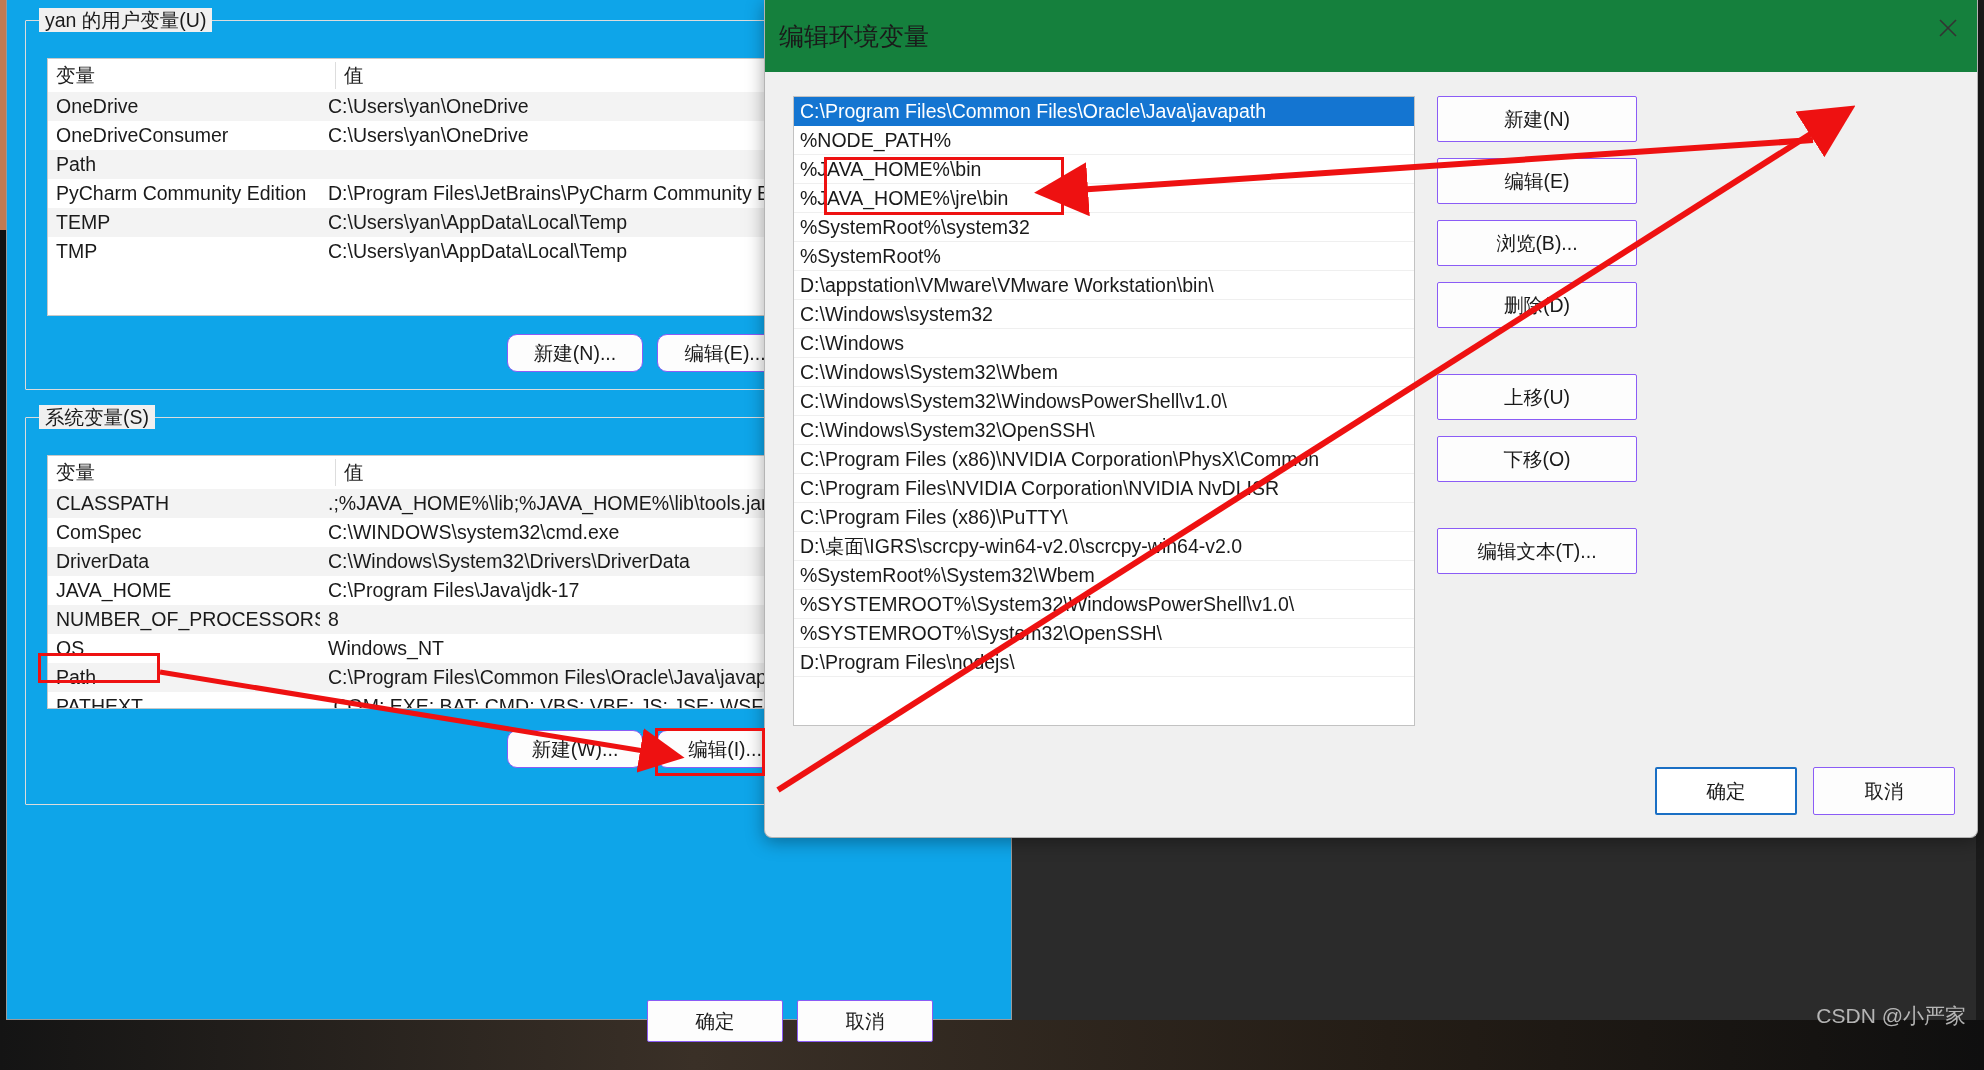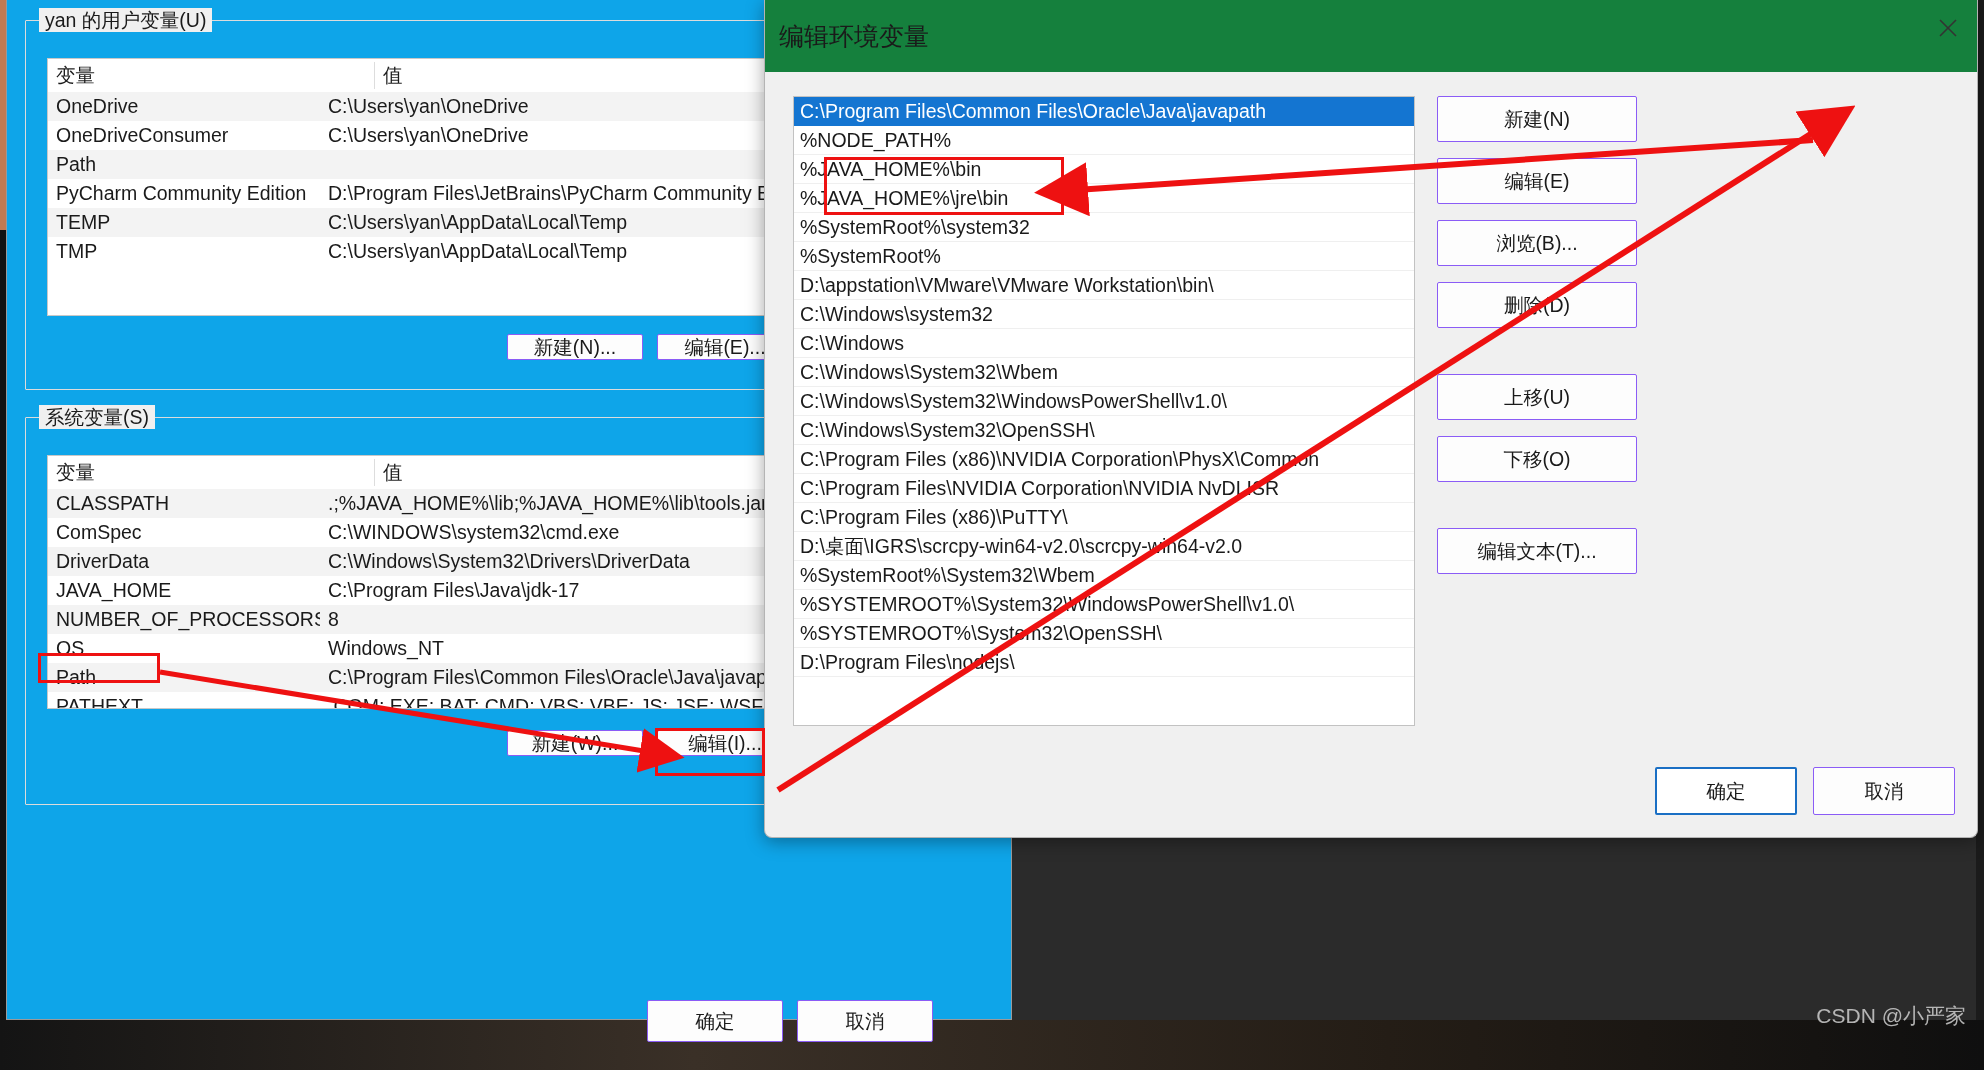--- a/index.html
+++ b/index.html
@@ -114,21 +114,21 @@
     border-bottom: 1px solid #ffffff;
     background: #ffffff;
   }
   .lb-header .col {
     font-size: 19.5px;
     color: #1a1a1a;
     padding-left: 8px;
     box-sizing: border-box;
     white-space: nowrap;
   }
-  .lb-header .col-var { width: 327px; border-right: 1px solid #dddddd; }
+  .lb-header .col-var { width: 288px; border-right: 1px solid #dddddd; }
   .lb-header .col-val { flex: 1; }
 
   .lb-row {
     display: flex;
     height: 29px;
     align-items: center;
     white-space: nowrap;
   }
   .lb-row.alt { background: #f3f3f3; }
   .lb-row .cell {
@@ -150,21 +150,21 @@
     font-size: 19.5px;
     color: #1a1a1a;
     font-family: "Liberation Sans", "DejaVu Sans", sans-serif;
     display: flex;
     align-items: center;
     justify-content: center;
     box-sizing: border-box;
     white-space: nowrap;
     cursor: default;
   }
-  .btn.small { width: 136px; height: 26px; }
+  .btn.small { width: 136px; height: 38px; border-radius: 10px; }
   .group-btn-row {
     position: absolute;
     display: flex;
     gap: 14px;
   }
   #user-btns { left: 500px; top: 334px; }
   #sys-btns  { left: 500px; top: 730px; }
 
   
   #mainwin-bottom {

